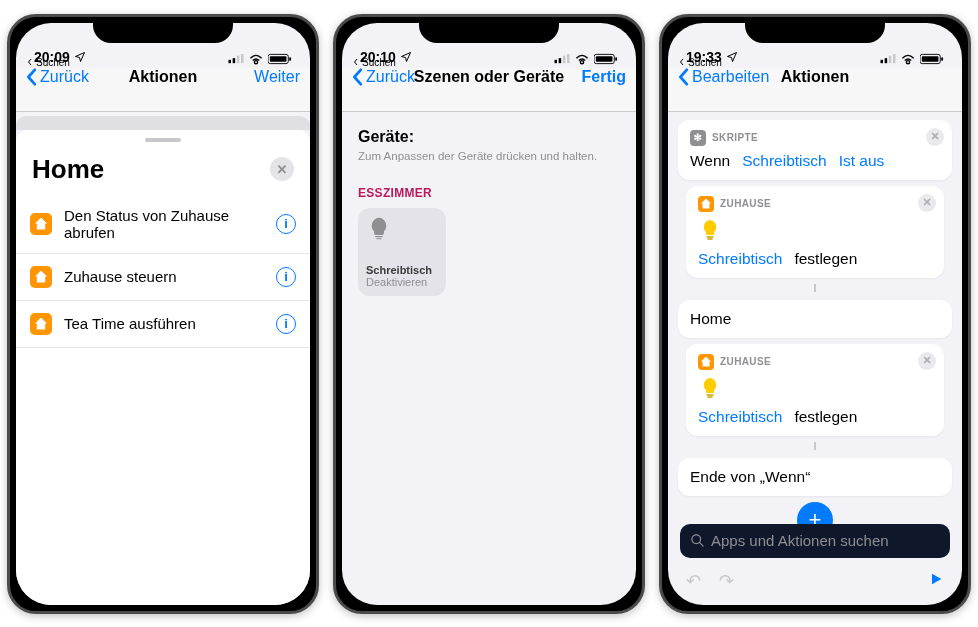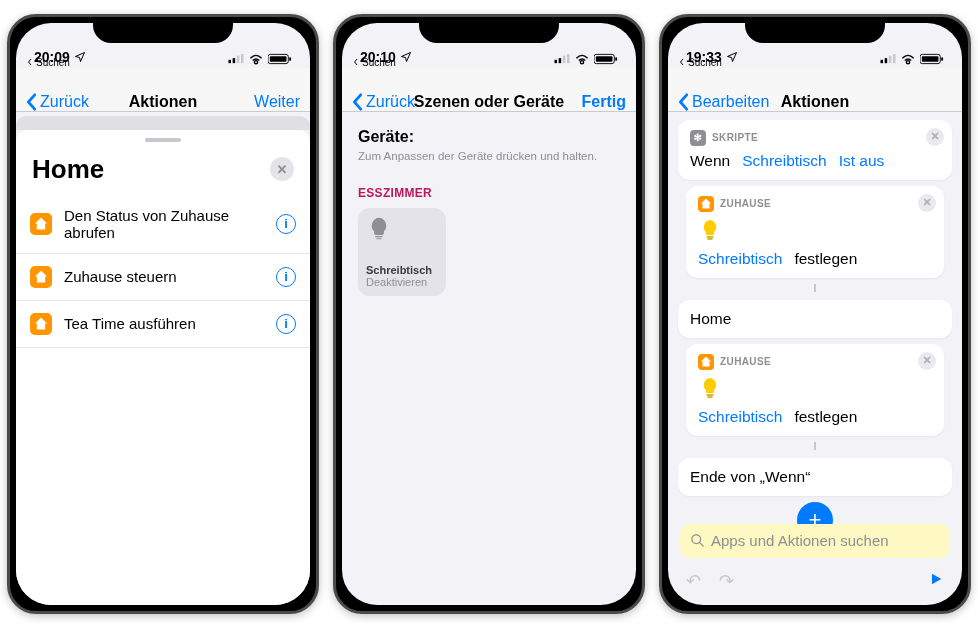--- a/index.html
+++ b/index.html
@@ -57,21 +57,21 @@
   .status-right { display: flex; align-items: center; gap: 4px; }
   .backapp { font-size: 10px; font-weight: 400; color: #000; display: flex; align-items: center; gap: 2px; }
   .backapp svg { width: 8px; height: 8px; }
 
   
   .nav {
     background: rgba(247,247,247,0.94);
     border-bottom: 0.5px solid rgba(0,0,0,0.18);
     height: 44px;
     display: flex;
-    align-items: flex-end;
+    align-items: flex-start;
     justify-content: space-between;
     padding: 0 10px;
     position: relative;
   }
   .nav .title {
     position: absolute;
     left: 0; right: 0;
     text-align: center;
     font-size: 16px;
     font-weight: 600;
@@ -230,21 +230,21 @@
   }
   .connector::before {
     content: ""; width: 1.5px; background: #c7c7cc;
   }
   .toolbar-bottom {
     position: absolute;
     bottom: 0; left: 0; right: 0;
     padding: 0 12px 14px;
   }
   .search {
-    background: #fef9c3;
+    background: #0f172a;
     border-radius: 10px;
     height: 34px;
     display: flex; align-items: center; gap: 6px;
     padding: 0 10px;
     color: #8e8e93;
     font-size: 15px;
     margin-bottom: 6px;
   }
   .bottom-row {
     display: flex; justify-content: space-between; align-items: center;

